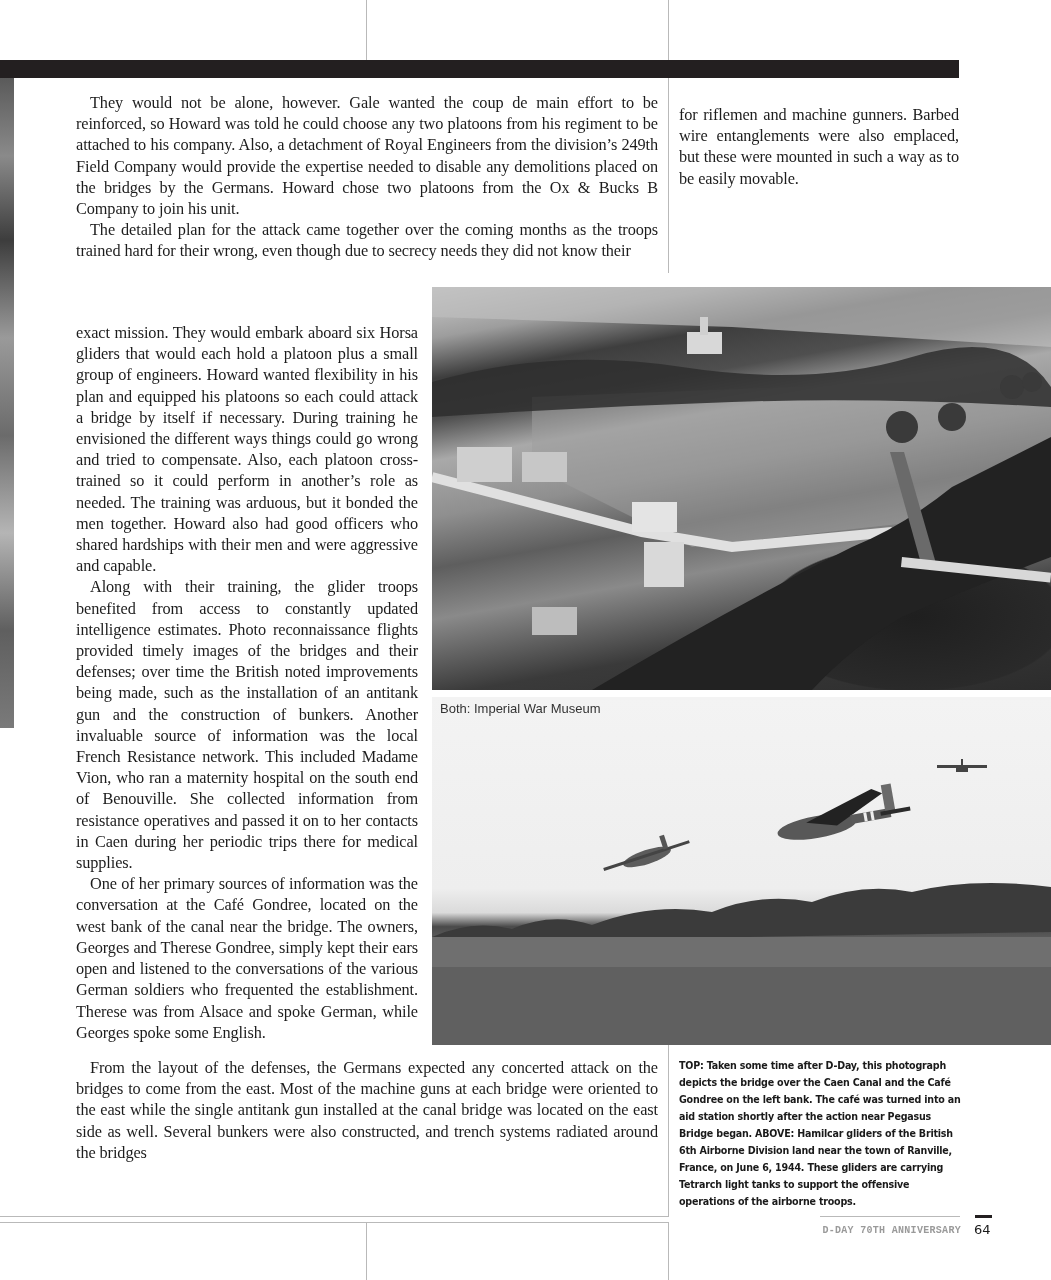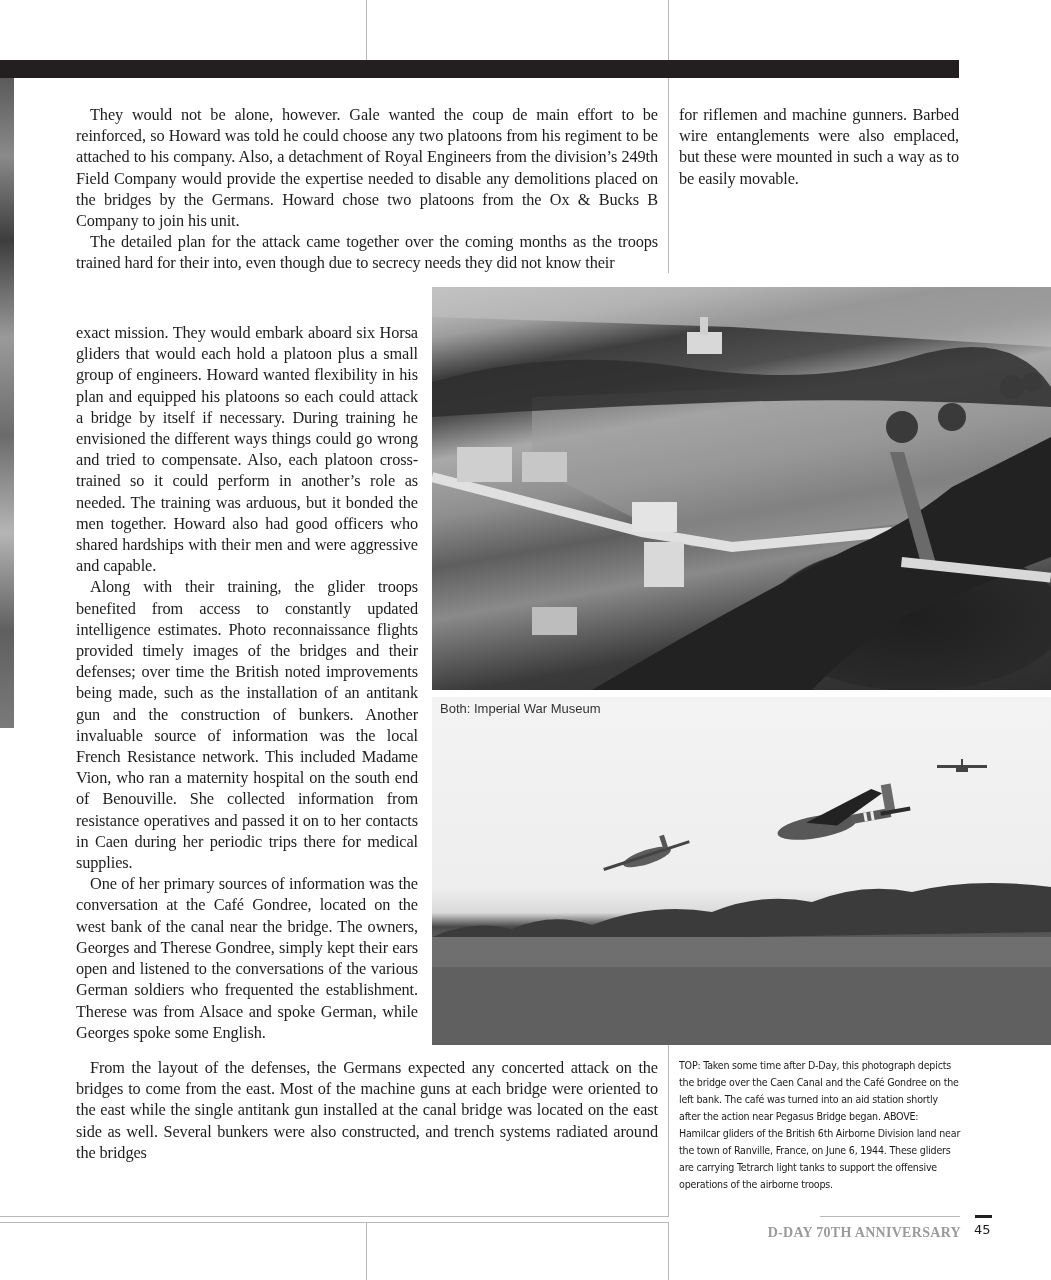--- a/index.html
+++ b/index.html
@@ -15,48 +15,48 @@
   .left-sliver {
     position:absolute; left:0; top:78px; width:14px; height:650px;
     background: linear-gradient(180deg,#5a5a5a 0%,#8a8a8a 12%,#3d3d3d 25%,#9a9a9a 40%,#6b6b6b 55%,#b5b5b5 70%,#5f5f5f 85%,#7a7a7a 100%);
   }
   .body-text {
     font-size:16.3px; line-height:21.2px; text-align:justify; hyphens:manual;
     letter-spacing:-0.1px;
   }
   .body-text p { margin:0; text-indent:14px; }
   .body-text p.cont { text-indent:0; }
-  #col-top { left:76px; top:104px; width:582px; }
+  #col-top { left:76px; top:92px; width:582px; }
   #col-narrow { left:76px; top:274px; width:342px;margin-top:48px; }
   #col-bottom { left:76px; top:1057px; width:582px; }
   #col-right { left:679px; top:104px; width:280px; }
 
   .photo { position:absolute; overflow:hidden; }
   #photo-top { left:432px; top:287px; width:619px; height:403px;
     background:
       radial-gradient(ellipse 40% 30% at 78% 82%, #1f1f1f 0%, #2a2a2a 60%, transparent 61%),
       linear-gradient(170deg,#cfcfcf 0%,#9d9d9d 10%,#3e3e3e 18%,#4f4f4f 26%,#a9a9a9 34%,#8f8f8f 45%,#5e5e5e 55%,#8a8a8a 65%,#3a3a3a 80%,#2c2c2c 100%);
   }
   #photo-bottom { left:432px; top:697px; width:619px; height:348px;
     background: linear-gradient(180deg,#f3f3f3 0%,#eeeeee 55%,#dadada 62%,#4a4a4a 66%,#6a6a6a 72%,#8a8a8a 80%,#595959 90%,#3f3f3f 100%);
   }
   .credit {
     position:absolute; left:440px; top:701px;
     font-family:"Liberation Sans","DejaVu Sans",sans-serif; font-size:13px; color:#333;text-align:right;
   }
   .caption {
     position:absolute; left:679px; top:1057px; width:282px;
     font-family:"DejaVu Sans Condensed","DejaVu Sans","Liberation Sans",sans-serif;
-    font-weight:normal; font-size:10.6px; line-height:17px; color:#1a1a1a;
+    font-weight:bold; font-size:10.6px; line-height:17px; color:#1a1a1a;
     letter-spacing:-0.2px;
   }
   .folio-label {
     position:absolute; right:90px; top:1225px;
-    font-family:Liberation Serif, serif; font-weight:bold;
-    font-size:14px; color:#9a9a9a; letter-spacing:0.3px;
+    font-family:Liberation Mono, monospace; font-weight:bold;
+    font-size:10px; color:#9a9a9a; letter-spacing:0.3px;
   }
   .folio-bar { position:absolute; left:975px; top:1215px; width:17px; height:3px; background:#231f20; }
   .folio-num {
     position:absolute; left:974px; top:1222px;
     font-family:"DejaVu Sans","Liberation Sans",sans-serif; font-size:13px; color:#1a1a1a;
   }
 </style>
 </head>
 <body>
 
@@ -68,21 +68,21 @@
 <div class="guide-v" style="left:668px;top:1222px;height:58px;"></div>
 <div class="guide-h" style="left:0;top:1216px;width:668px;"></div>
 <div class="guide-h" style="left:0;top:1222px;width:668px;"></div>
 <div class="guide-h" style="left:820px;top:1216px;width:140px;"></div>
 
 <div class="topband"></div>
 <div class="left-sliver"></div>
 
 <div id="col-top" class="abs body-text">
   <p>They would not be alone, however. Gale wanted the coup de main effort to be reinforced, so Howard was told he could choose any two platoons from his regiment to be attached to his company. Also, a detachment of Royal Engineers from the division’s 249th Field Company would provide the expertise needed to disable any demolitions placed on the bridges by the Germans. Howard chose two platoons from the Ox &amp; Bucks B Company to join his unit.</p>
-  <p>The detailed plan for the attack came together over the coming months as the troops trained hard for their into, even though due to secrecy needs they did not know their</p>
+  <p>The detailed plan for the attack came together over the coming months as the troops trained hard for their wrong, even though due to secrecy needs they did not know their</p>
 </div>
 
 <div id="col-narrow" class="abs body-text">
   <p class="cont">exact mission. They would embark aboard six Horsa gliders that would each hold a platoon plus a small group of engineers. Howard wanted flexibility in his plan and equipped his platoons so each could attack a bridge by itself if necessary. During training he envisioned the different ways things could go wrong and tried to compensate. Also, each platoon cross-trained so it could perform in another’s role as needed. The training was arduous, but it bonded the men together. Howard also had good officers who shared hardships with their men and were aggressive and capable.</p>
   <p>Along with their training, the glider troops benefited from access to constantly updated intelligence estimates. Photo reconnaissance flights provided timely images of the bridges and their defenses; over time the British noted improvements being made, such as the installation of an antitank gun and the construction of bunkers. Another invaluable source of information was the local French Resistance network. This included Madame Vion, who ran a maternity hospital on the south end of Benouville. She collected information from resistance operatives and passed it on to her contacts in Caen during her periodic trips there for medical supplies.</p>
   <p>One of her primary sources of information was the conversation at the Café Gondree, located on the west bank of the canal near the bridge. The owners, Georges and Therese Gondree, simply kept their ears open and listened to the conversations of the various German soldiers who frequented the establishment. Therese was from Alsace and spoke German, while Georges spoke some English.</p>
 </div>
 
 <div id="col-bottom" class="abs body-text">
   <p>From the layout of the defenses, the Germans expected any concerted attack on the bridges to come from the east. Most of the machine guns at each bridge were oriented to the east while the single antitank gun installed at the canal bridge was located on the east side as well. Several bunkers were also constructed, and trench systems radiated around the bridges</p>
@@ -153,13 +153,13 @@
     </g>
   </svg>
 </div>
 
 <div class="credit">Both: Imperial War Museum</div>
 
 <div class="caption">TOP: Taken some time after D-Day, this photograph depicts the bridge over the Caen Canal and the Café Gondree on the left bank. The café was turned into an aid station shortly after the action near Pegasus Bridge began. ABOVE: Hamilcar gliders of the British 6th Airborne Division land near the town of Ranville, France, on June 6, 1944. These gliders are carrying Tetrarch light tanks to support the offensive operations of the airborne troops.</div>
 
 <div class="folio-label">D-DAY 70TH ANNIVERSARY</div>
 <div class="folio-bar"></div>
-<div class="folio-num">45</div>
+<div class="folio-num">64</div>
 
 </body></html>

